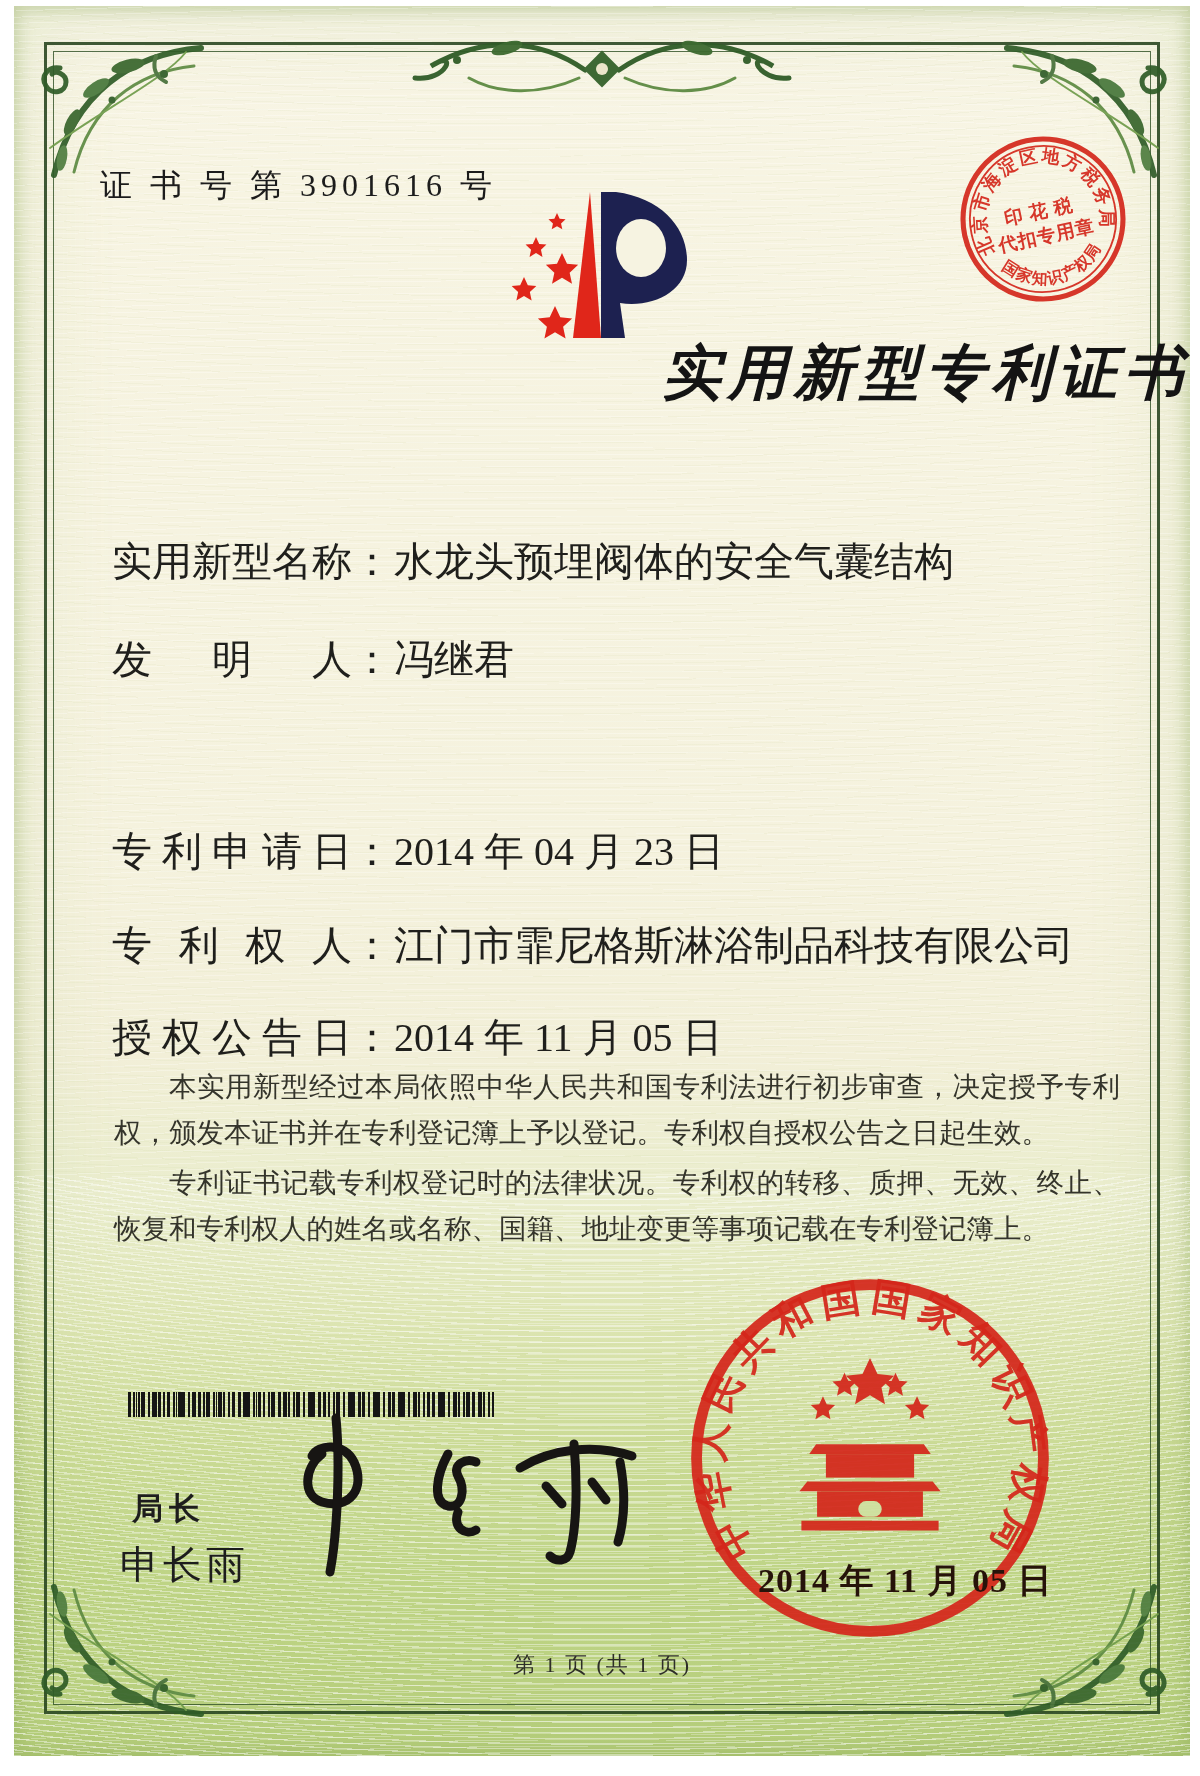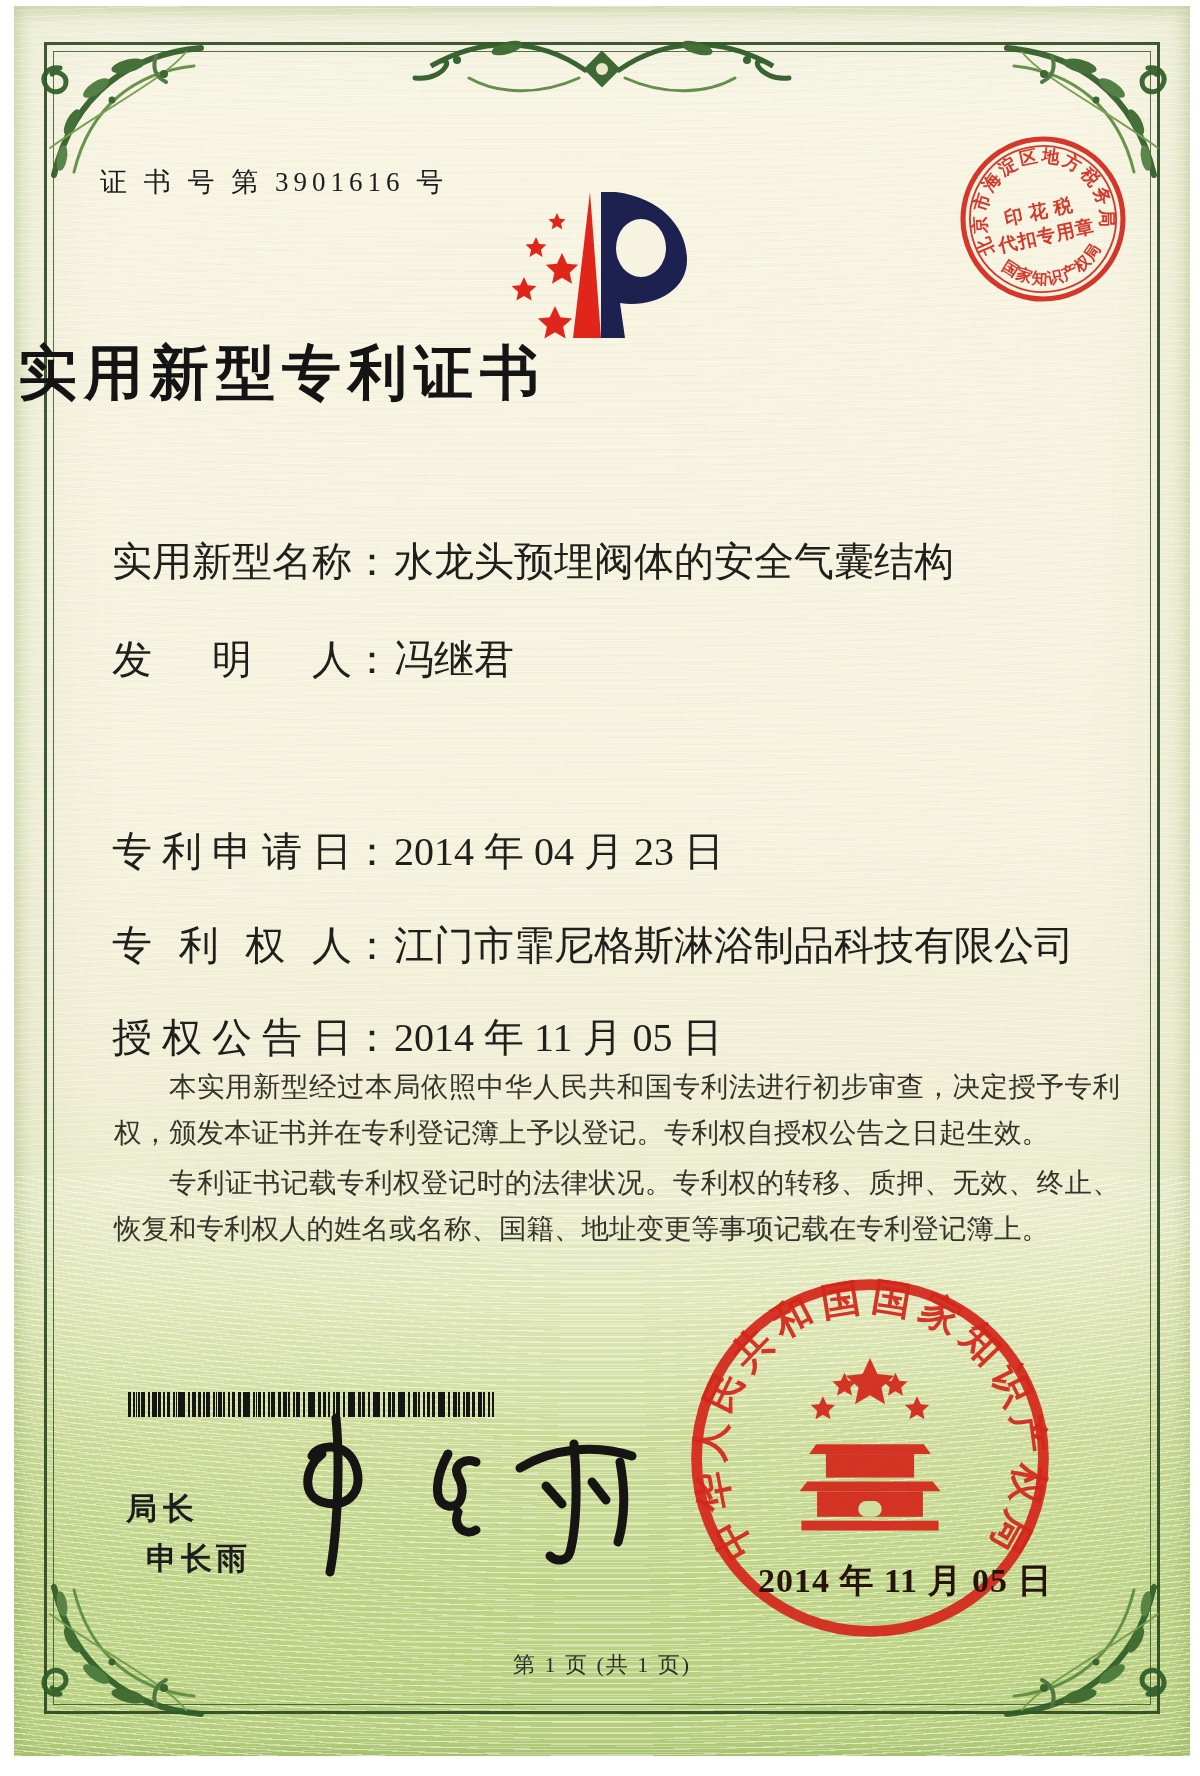--- a/index.html
+++ b/index.html
@@ -23,37 +23,37 @@
   
   .frame-outer{position:absolute;inset:36px 30px 42px 30px;border:3px solid rgba(36,66,28,.88);pointer-events:none;}
   .frame-inner{position:absolute;inset:45px 39px 51px 39px;border:1px solid rgba(44,77,34,.8);pointer-events:none;}
   .corner{position:absolute;width:170px;height:170px;pointer-events:none;opacity:.92;}
   .corner.tl{left:22px;top:34px;}
   .corner.tr{right:18px;top:34px;transform:scaleX(-1);}
   .corner.bl{left:22px;bottom:34px;transform:scaleY(-1);}
   .corner.br{right:18px;bottom:34px;transform:scale(-1,-1);}
   .top-orn{position:absolute;left:50%;top:20px;transform:translateX(-50%);pointer-events:none;opacity:.95;}
   
-  .cert-no{position:absolute;left:86px;top:158px;font-size:27px;color:#1c1c1c;letter-spacing:5px;}
-  .title{position:absolute;left:4px;right:0;top:328px;text-align:left;font-size:59px;font-weight:bold;
-         color:#141414;letter-spacing:7px;}
+  .cert-no{position:absolute;left:86px;top:158px;font-size:32px;color:#1c1c1c;letter-spacing:5px;}
+  .title{position:absolute;left:16px;right:0;top:328px;text-align:right;font-size:59px;font-weight:bold;
+         color:#141414;letter-spacing:7px;font-style:italic;}
   .frow{position:absolute;left:98px;width:1010px;font-size:40px;color:#1f1f1c;white-space:nowrap;}
   .flabel{display:inline-block;width:6em;text-align:justify;text-align-last:justify;vertical-align:bottom;}
   .fcolon{display:inline-block;margin-right:2px;}
   .paras{position:absolute;left:96px;top:1054px;width:1014px;font-size:27.5px;line-height:46px;
          color:#34342b;text-align:justify;}
   .paras p{margin:4px;text-indent:2em;}
   .barcode{position:absolute;left:114px;top:1386px;width:366px;height:25px;
     background:
       repeating-linear-gradient(90deg,#151515 0 2px,transparent 2px 5px),
       repeating-linear-gradient(90deg,#151515 0 1px,transparent 1px 8px),
       repeating-linear-gradient(90deg,#151515 0 3px,transparent 3px 13px);}
-  .signer-title{position:absolute;left:112px;top:1482px;font-size:31px;font-weight:bold;color:#1d1d1d;
+  .signer-title{position:absolute;left:118px;top:1482px;font-size:31px;font-weight:bold;color:#1d1d1d;
     font-family:"Liberation Sans","DejaVu Sans",sans-serif;letter-spacing:6px;}
-  .signer-name{position:absolute;left:132px;top:1532px;font-size:31px;font-weight:bold;color:#1d1d1d;
+  .signer-name{position:absolute;left:106px;top:1532px;font-size:39px;font-weight:normal;color:#1d1d1d;
     font-family:"Liberation Sans","DejaVu Sans",sans-serif;letter-spacing:4px;}
   .signature{position:absolute;left:238px;top:1404px;pointer-events:none;}
   .seal{position:absolute;left:660px;top:1256px;}
   .seal-date{position:absolute;left:744px;top:1552px;width:250px;font-size:34px;font-weight:bold;
     color:#26130a;letter-spacing:1px;white-space:nowrap;}
   .footer{position:absolute;left:0;right:0;top:1644px;text-align:center;font-size:22px;color:#2e2e28;letter-spacing:2px;}
   .tax-stamp{position:absolute;left:936px;top:120px;transform:rotate(-12deg);opacity:.92;}
   .logo{position:absolute;left:486px;top:180px;}
 </style>
 </head>

